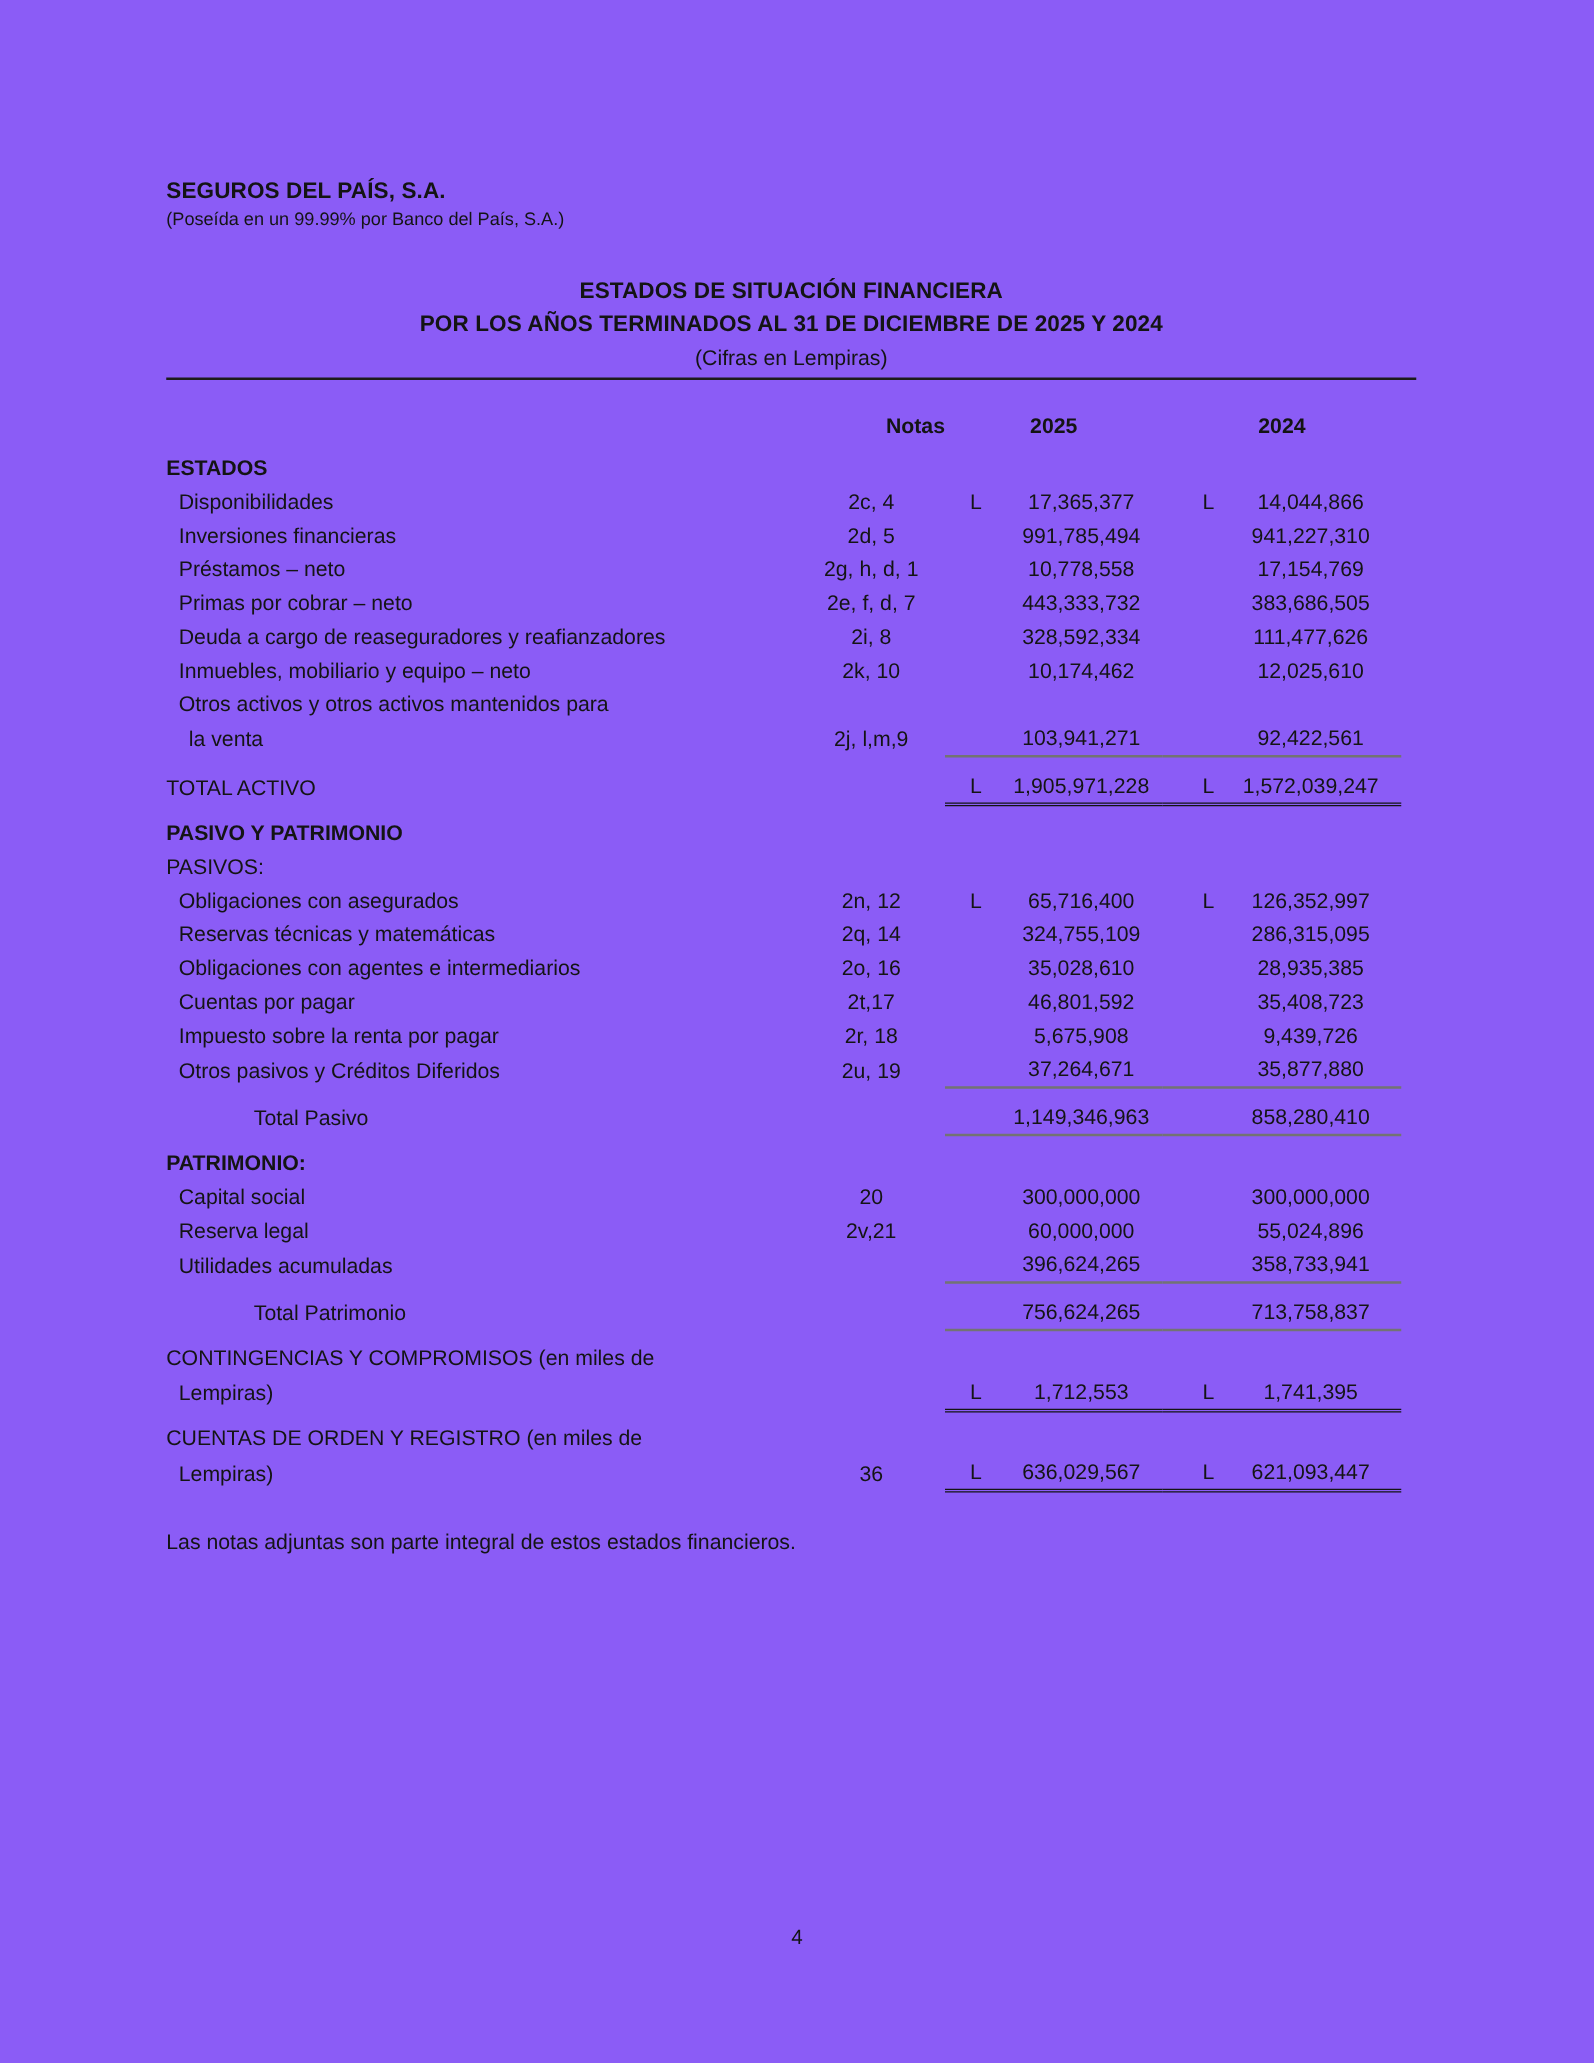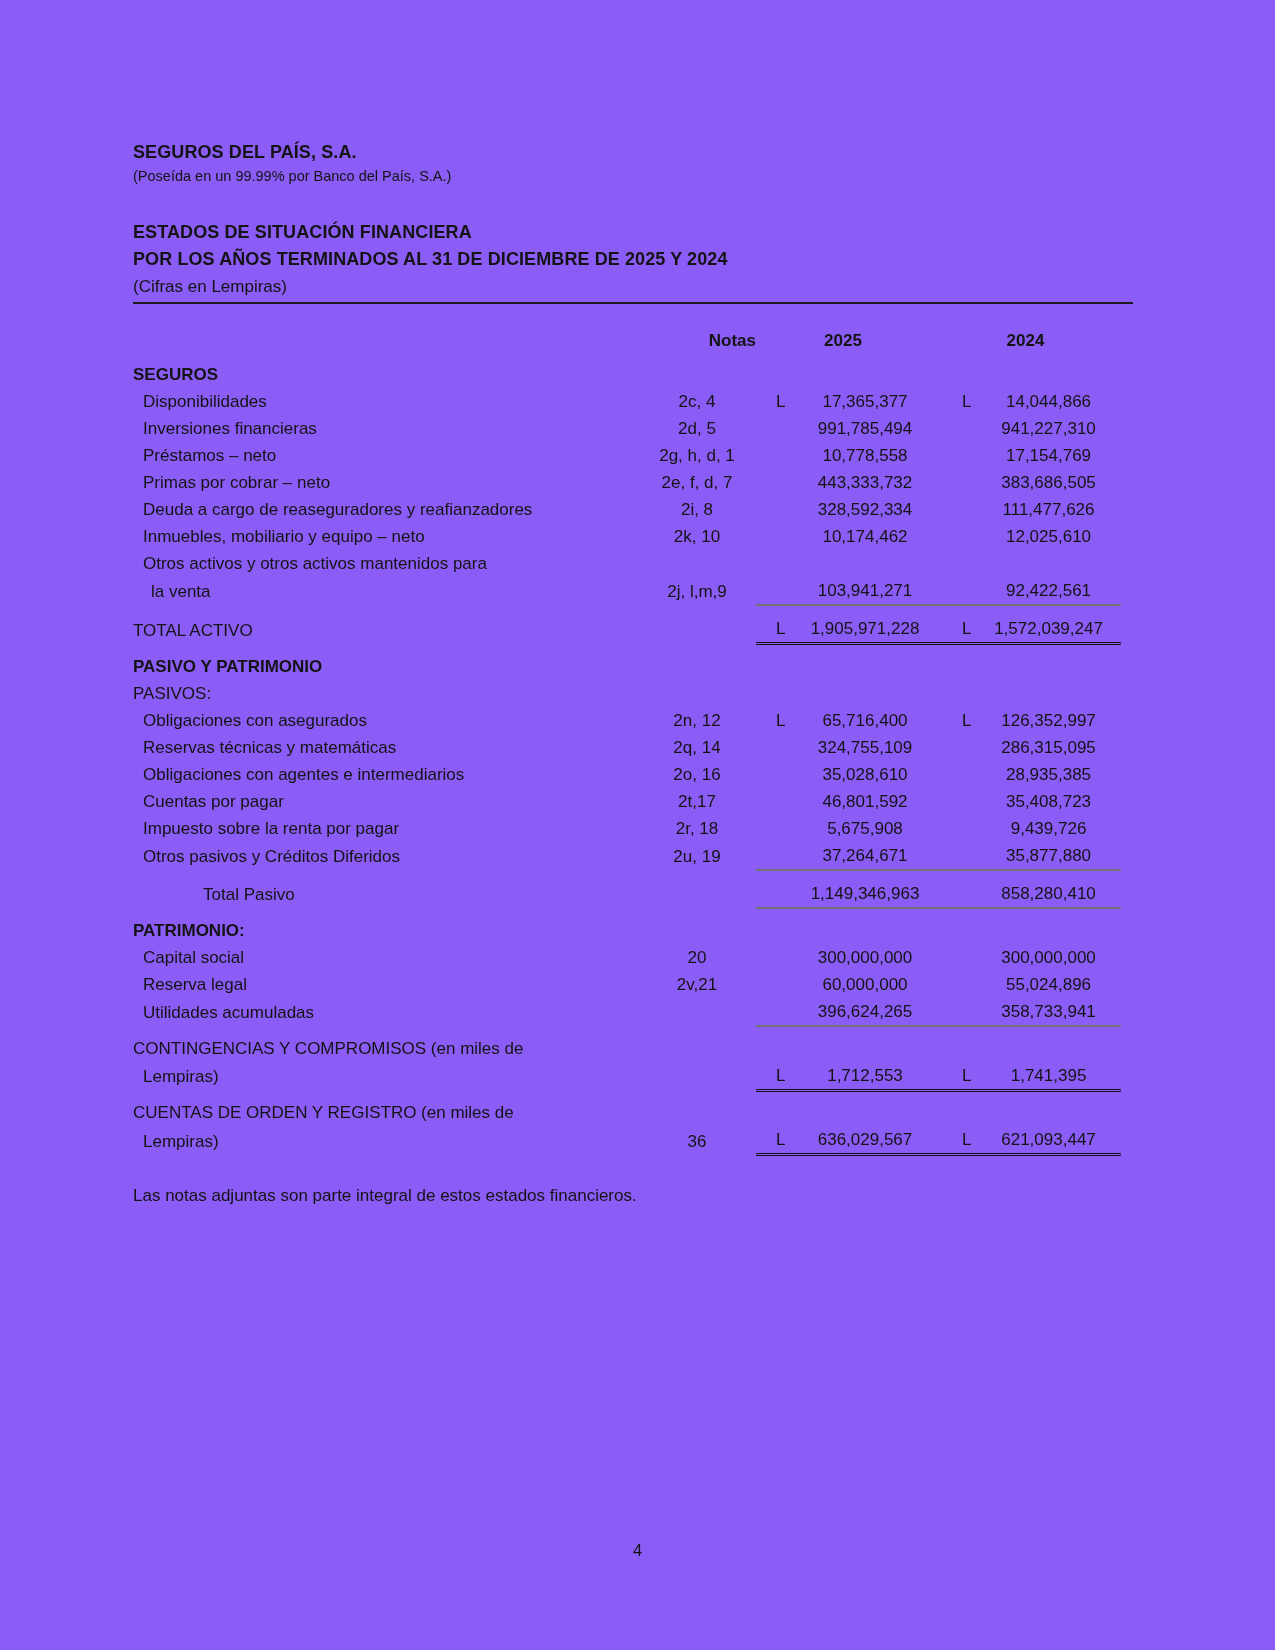--- a/index.html
+++ b/index.html
@@ -1,21 +1,21 @@
 <!DOCTYPE html>
 <html><head>
 <meta charset="utf-8">
 <style>
   html,body{margin:0;padding:0;background:#fff;}
   .page{position:relative;width:1275px;height:1650px;background:#8b5cf6;
         font-family:"Liberation Sans",sans-serif;color:#141414;overflow:hidden;}
   .content{position:absolute;left:133px;top:141px;width:1000px;}
   .company{font-size:18px;font-weight:700;line-height:22px;letter-spacing:.1px;}
   .ownership{font-size:14.5px;line-height:20px;margin-top:3px;}
-  .title-block{margin-top:33px;}
+  .title-block{margin-top:33px;text-align:center;}
   .title{font-size:18px;font-weight:700;line-height:27px;letter-spacing:.1px;}
   .subtitle{font-size:17px;line-height:28px;}
   .rule{height:0;border:none;border-top:2.5px solid #1c1c1c;margin:1px 0 0 0;}
 
   table.fin{border-collapse:collapse;table-layout:fixed;width:988px;font-size:17px;color:#141414;}
   table.fin th{font-size:17px;font-weight:700;padding:26px 0 0 0;line-height:22px;}
   th.th-notas{text-align:right;}
   th.th-2025{text-align:center;padding-right:14px;}
   th.th-2024{text-align:center;}
 
@@ -67,21 +67,21 @@
       <thead>
         <tr>
           <th></th>
           <th class="th-notas">Notas</th>
           <th class="th-2025" colspan="2">2025</th>
           <th class="th-2024" colspan="2">2024</th>
         </tr>
       </thead>
       <tbody id="table-body">
           <tr class="bold space">
-            <td class="label ">SEGUROS</td>
+            <td class="label ">ESTADOS</td>
             <td class="notas"></td>
             <td class="cur"></td>
             <td class="val"></td>
             <td class="cur cur24"></td>
             <td class="val"></td>
           </tr>
           <tr>
             <td class="label ind-item">Disponibilidades</td>
             <td class="notas">2c, 4</td>
             <td class="cur">L</td>
@@ -247,20 +247,28 @@
           </tr>
           <tr>
             <td class="label ind-item">Utilidades acumuladas</td>
             <td class="notas"></td>
             <td class="cur u1"></td>
             <td class="val u1">396,624,265</td>
             <td class="cur cur24 u1"></td>
             <td class="val u1">358,733,941</td>
           </tr>
           <tr class="space">
+            <td class="label ind-sub">Total Patrimonio</td>
+            <td class="notas"></td>
+            <td class="cur u1"></td>
+            <td class="val u1">756,624,265</td>
+            <td class="cur cur24 u1"></td>
+            <td class="val u1">713,758,837</td>
+          </tr>
+          <tr class="space">
             <td class="label ">CONTINGENCIAS Y COMPROMISOS (en miles de</td>
             <td colspan="5"></td>
           </tr>
           <tr>
             <td class="label ind-sect2">Lempiras)</td>
             <td class="notas"></td>
             <td class="cur u2">L</td>
             <td class="val u2">1,712,553</td>
             <td class="cur cur24 u2">L</td>
             <td class="val u2">1,741,395</td>

